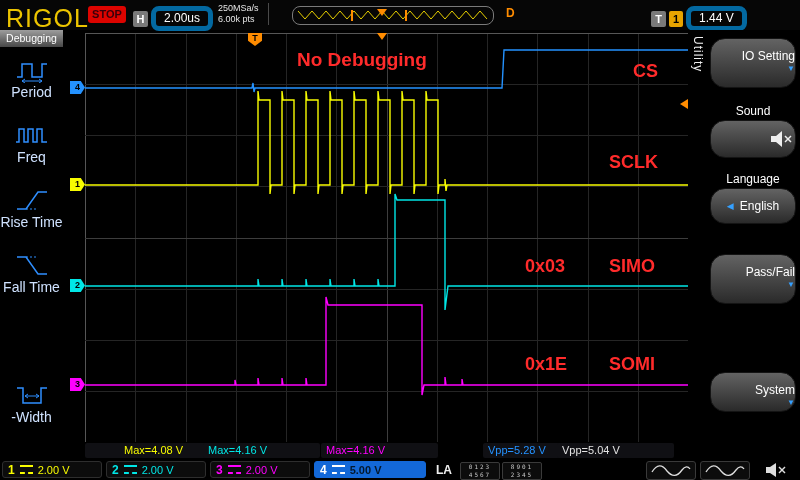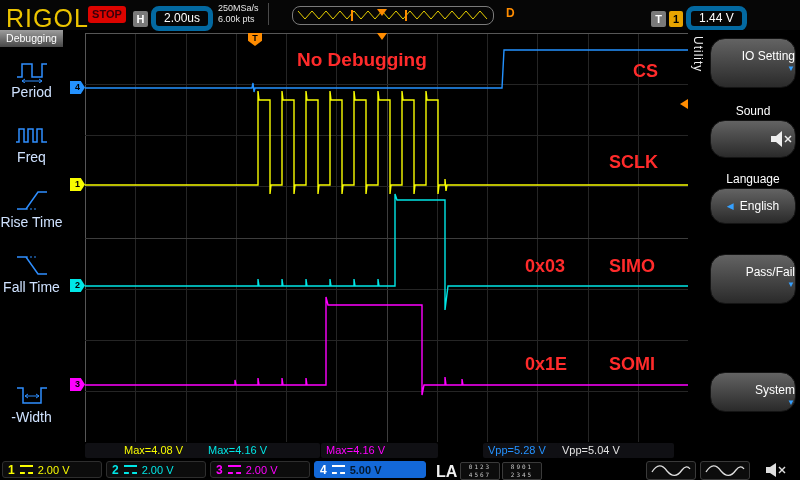--- a/index.html
+++ b/index.html
@@ -94,21 +94,21 @@
   .chbox{position:absolute;top:1px;width:100px;height:17px;background:#0c0c0c;border:1px solid #2e2e2e;
          border-radius:3px;display:flex;align-items:center;gap:5px;padding:0 5px;box-sizing:border-box;cursor:pointer;}
   .chnum{font-size:12px;font-weight:bold;}
   .coup{width:13px;height:5px;border-top:2px solid currentColor;border-bottom:2px dashed currentColor;}
   .chval{font-size:11px;}
   .ch1{left:2px;color:#f8fc00;}
   .ch2{left:106px;color:#00e6e6;}
   .ch3{left:210px;color:#ff00ff;}
   .ch4{left:314px;width:112px;background:#1368d8;border-color:#1368d8;color:#fff;}
   .ch4 .chval{color:#04182e;font-weight:bold;}
-  .la-label{position:absolute;left:436px;top:3px;color:#efefef;font-weight:bold;font-size:16px;cursor:pointer;}
+  .la-label{position:absolute;left:436px;top:3px;color:#efefef;font-weight:bold;font-size:12px;cursor:pointer;}
   .la-block{position:absolute;top:2px;width:38px;height:16px;background:#0c0c0c;border:1px solid #3a3a3a;
             border-radius:2px;color:#c8c8c8;font-size:6px;line-height:8px;text-align:center;
             letter-spacing:2px;font-family:"DejaVu Sans Mono",monospace;}
   .lab0{left:460px;}.lab1{left:502px;}
   .trigwave{position:absolute;top:1px;width:48px;height:17px;background:#0c0c0c;border:1px solid #3a3a3a;border-radius:3px;cursor:pointer;}
   .tw0{left:646px;}.tw1{left:700px;}
   .spk{position:absolute;left:764px;top:2px;cursor:pointer;}
 </style>
 </head>
 <body>

